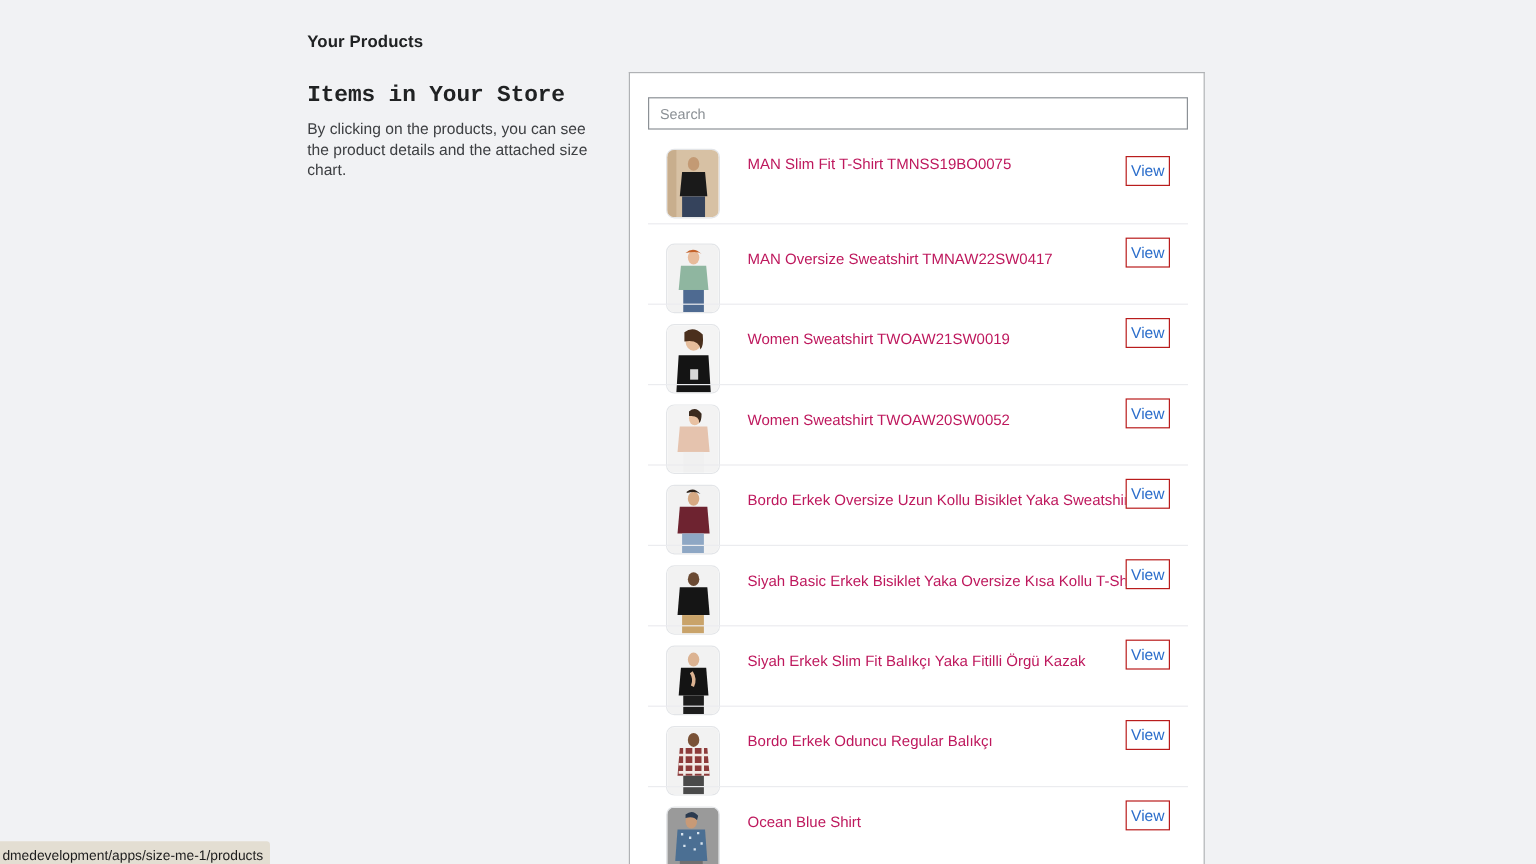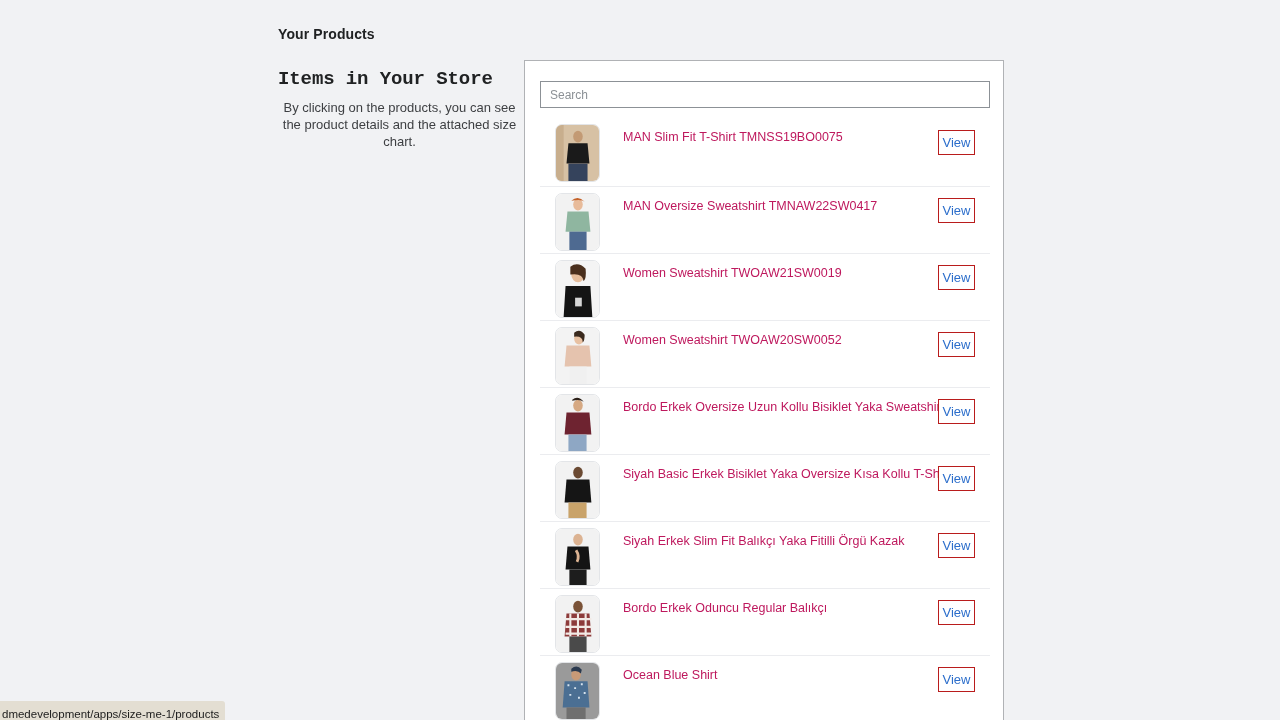--- a/index.html
+++ b/index.html
@@ -19,21 +19,21 @@
   }
 
   
   .page {
     position: absolute;
     inset: 0;
   }
 
   .left-col {
     position: absolute;
-    left: 278px;
+    left: 256px;
     top: 24px;
     width: 245px;
   }
 
   .eyebrow {
     font-size: 14px;
     font-weight: 600;
     letter-spacing: 0.1px;
     color: #202223;
     line-height: 20px;
@@ -48,21 +48,20 @@
     line-height: 24px;
     font-family: Liberation Mono, monospace;
   }
 
   .section-desc {
     margin-top: 8px;
     font-size: 13px;
     line-height: 17px;
     color: #3d3f42;
     width: 243px;
-    text-align: center;
   }
 
   
   .card {
     position: absolute;
     left: 524px;
     top: 60px;
     width: 480px;
     height: 661px;
     background: #ffffff;
@@ -102,21 +101,21 @@
   .product-list {
     margin-top: 11px;
     width: 450px;
   }
 
   .product-row {
     display: flex;
     align-items: flex-start;
     height: 67px;
     border-top: 1px solid #ebecef;
-    padding-top: 6px;
+    padding-top: 16px;
     position: relative;
   }
   .product-row:first-child {
     border-top: none;
     padding-top: 5px;
   }
 
   .thumb {
     width: 45px;
     height: 58px;

